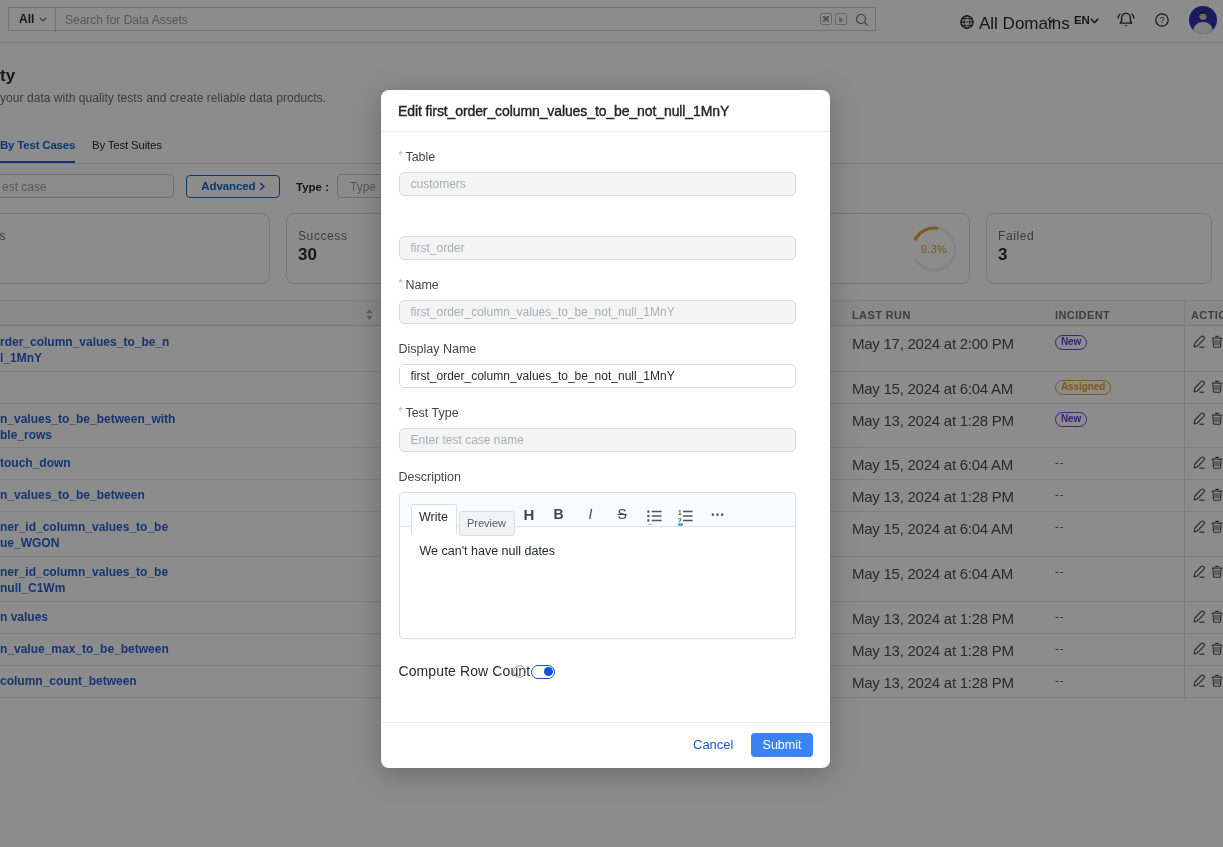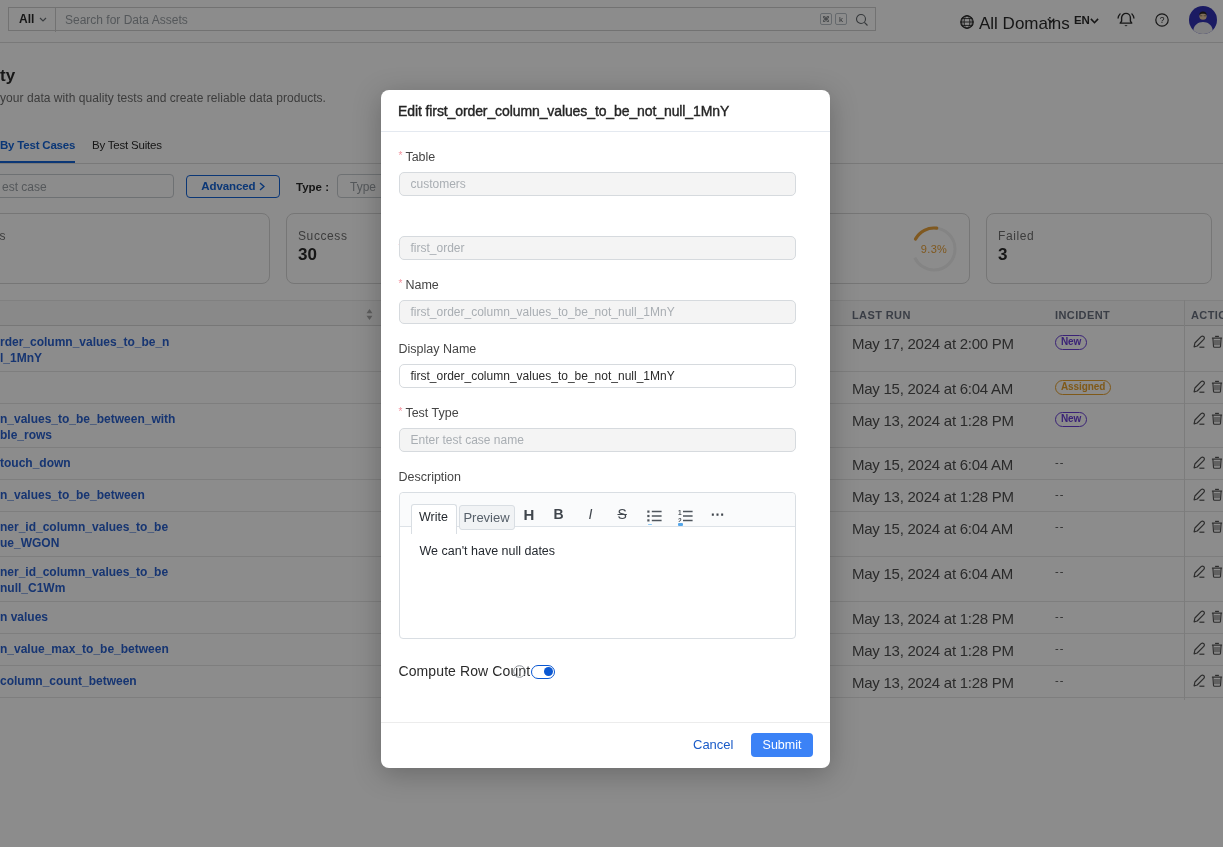--- a/index.html
+++ b/index.html
@@ -61,22 +61,22 @@
   background:#fff; font-size:12px; line-height:22px; padding-left:11px; color:#2b2b2b; }
 .inp.dis { background:#f4f4f4; color:#a9aeb3; }
 
 #editor { position:absolute; left:17.5px; top:402px; width:397px; height:147px; border:1px solid #d9dee3;
   border-radius:4px; background:#fff; }
 #edhead { position:absolute; left:0; top:0; width:395px; height:34px; background:#fafbfc;
   border-bottom:1px solid #dde2e7; border-radius:4px 4px 0 0; }
 .wtab { position:absolute; left:11px; top:11px; width:46px; height:30px; background:#fff;
   border:1px solid #d9dee3; border-bottom:none; border-radius:3px 3px 0 0; font-size:12.5px;
   color:#24292f; text-align:center; line-height:24px; z-index:2; }
-.ptab { position:absolute; left:59px; top:12px; width:56px; height:25px; background:#f1f3f5;
-  border:1px solid #d9dee3; border-radius:3px; font-size:13px; color:#57606a; text-align:center; line-height:23px; }
+.ptab { position:absolute; left:59px; top:18px; width:56px; height:25px; background:#f1f3f5;
+  border:1px solid #d9dee3; border-radius:3px; font-size:11px; color:#57606a; text-align:center; line-height:23px; }
 .tbicon { position:absolute; top:13px; color:#40464d; }
 #edtext { position:absolute; left:20px; top:51px; font-size:12.5px; color:#24292f; }
 
 .crc { position:absolute; left:17.5px; top:573px; font-size:14px; color:#2b2b2b; letter-spacing:0.1px; }
 .switch { position:absolute; left:150px; top:575px; width:24px; height:14px; border:1.6px solid #0b58d2;
   border-radius:7px; background:#fff; }
 .knob { position:absolute; right:0.8px; top:0.9px; width:9px; height:9px; border-radius:50%; background:#0b58d2; }
 
 .fdiv { position:absolute; left:0; top:632px; width:449px; height:1px; background:#ececec; }
 .cancel { position:absolute; left:312px; top:647px; font-size:13px; color:#1a5bc8; }

